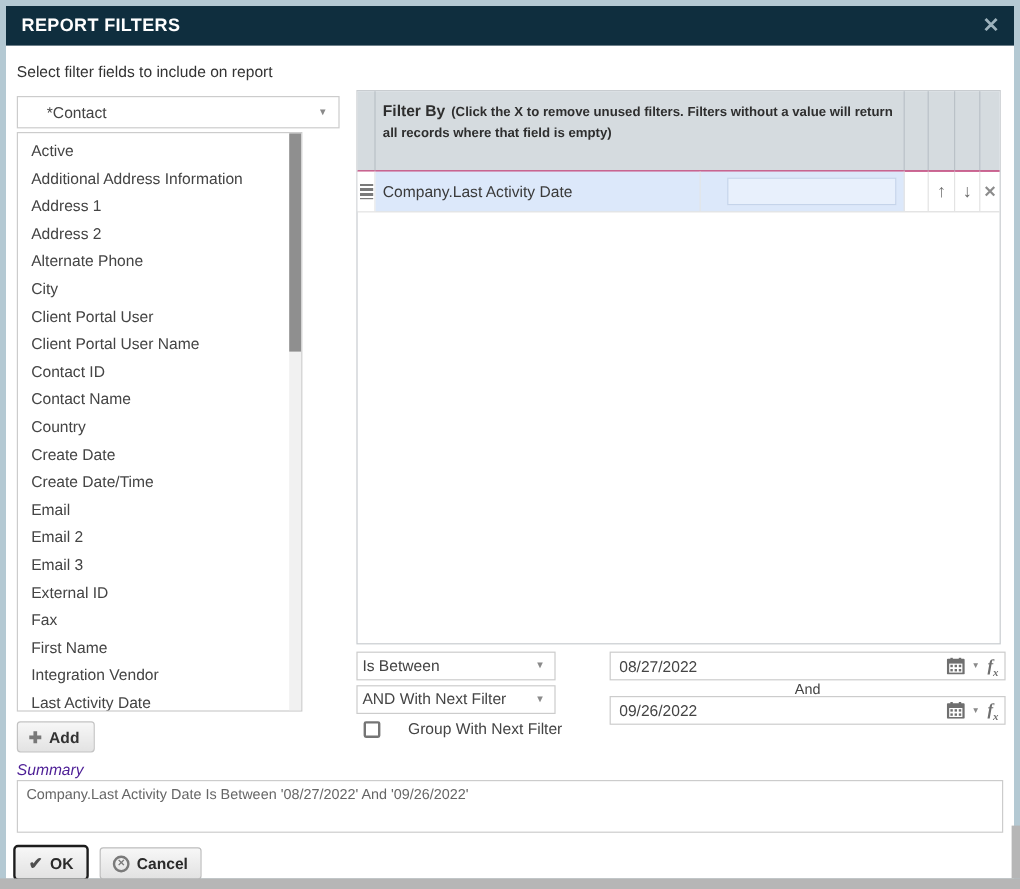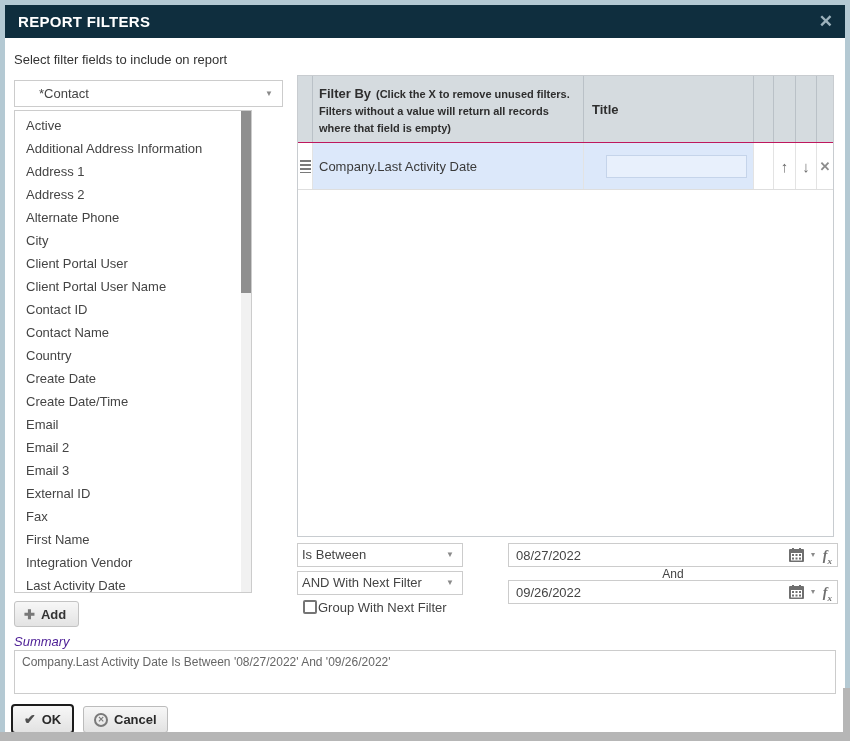--- a/index.html
+++ b/index.html
@@ -36,42 +36,42 @@
   .thead { display: flex; height: 67px; background: #d5dbdf; border-bottom: 1px solid #be185d; }
   .th { border-right: 1px solid #bac1c7; }
   .th:last-child { border-right: none; }
   .th-drag { width: 15px; }
   .th-fb { flex: 1; padding: 9px 8px 0 6px; line-height: 15px; }
   .fb-label { font-size: 13px; font-weight: bold; color: #2e2e2e; margin-right: 5px; }
   .fb-note { font-size: 11px; font-weight: bold; color: #2e2e2e; }
   .th-title { width: 170px; display: flex; align-items: center; padding-left: 8px; font-size: 13px; font-weight: bold; color: #2e2e2e; }
   .th-sp { width: 20px; } .th-up { width: 22px; } .th-down { width: 21px; } .th-x { width: 16px; }
 
-  .trow { display: flex; height: 47px; border-bottom: 1px solid #dedede; justify-content: flex-end; }
+  .trow { display: flex; height: 34px; border-bottom: 1px solid #dedede; justify-content: flex-end; }
   .td { border-right: 1px solid #e3e3e3; display: flex; align-items: center; }
   .td:last-child { border-right: none; }
   .td-drag { width: 15px; justify-content: center; background: #fff; }
   .drag { width: 11px; height: 13px; background: repeating-linear-gradient(#7a7a7a 0 2px, transparent 2px 4px); cursor: grab; }
   .td-fb { flex: 1; background: #dce8fa; padding-left: 6px; font-size: 13px; color: #3a3a3a; cursor: pointer; }
   .td-title { width: 170px; background: #dce8fa; }
   .title-input { margin-left: 22px; width: 141px; height: 23px; border: 1px solid #c5d4ea; background: #e8f0fc; font-size: 12px; color: #444; padding: 0 4px; outline: none; }
   .td-sp { width: 20px; }
   .td-up { width: 22px; justify-content: center; }
   .td-down { width: 21px; justify-content: center; }
   .td-x { width: 16px; justify-content: center; }
   .arr { font-size: 15px; font-weight: bold; color: #6e6e6e; cursor: pointer; }
   .rm { font-size: 13px; font-weight: bold; color: #8c8c8c; cursor: pointer; }
 
   
   .controls { position: absolute; left: 292px; top: 538px; width: 541px; height: 80px; }
   .sel { position: absolute; width: 166px; height: 24px; border: 1px solid #ccc; background: #fff; font-size: 13px; color: #444; line-height: 22px; padding-left: 4px; cursor: pointer; }
   .sel .dd-arrow { position: absolute; right: 8px; top: 0; font-size: 8px; color: #8a8a8a; line-height: 22px; }
   .sel.op { left: 0; top: 0; }
   .sel.conj { left: 0; top: 28px; }
-  .group { position: absolute; left: 6px; top: 57px; display: flex; align-items: flex-start; gap: 1px; font-size: 13px; color: #444; cursor: pointer; }
+  .group { position: absolute; left: 6px; top: 57px; display: flex; align-items: flex-end; gap: 23px; font-size: 13px; color: #444; cursor: pointer; }
   .group input { appearance: none; -webkit-appearance: none; width: 14px; height: 14px; border: 2px solid #757575; border-radius: 2px; background: #fff; cursor: pointer; }
 
   .date { position: absolute; left: 211px; width: 330px; height: 24px; border: 1px solid #ccc; background: #fff; }
   .date.d1 { top: 0; } .date.d2 { top: 37px; }
   .date input { position: absolute; left: 0; top: 0; width: 255px; height: 22px; border: none; outline: none; background: transparent; font-family: "Liberation Sans", sans-serif; font-size: 13px; color: #444; padding-left: 7px; }
   .date .cal { position: absolute; right: 33px; top: 4px; cursor: pointer; }
   .date .tri { position: absolute; right: 22px; top: 0; line-height: 22px; font-size: 8px; color: #8a8a8a; cursor: pointer; }
   .date .fx { position: absolute; right: 5px; top: 0; line-height: 22px; color: #6f6f6f; font-family: "Liberation Serif", serif; cursor: pointer; }
   .date .fx i { font-size: 14px; font-weight: bold; font-style: italic; }
   .date .fx sub { font-size: 9px; font-weight: bold; font-style: italic; }
@@ -139,23 +139,20 @@
       <span class="plus">✚</span>
       <span>Add</span>
     </button>
 
     <div class="filter-table">
       <div class="thead">
         <div class="th th-drag"></div>
         <div class="th th-fb">
           <span class="fb-label">Filter By</span><span class="fb-note">(Click the X to remove unused filters. Filters without a value will return all records where that field is empty)</span>
         </div>
-        <div class="th th-title">
-          <span>Title</span>
-        </div>
         <div class="th th-sp"></div>
         <div class="th th-up"></div>
         <div class="th th-down"></div>
         <div class="th th-x"></div>
       </div>
 
       <div class="trow">
         <div class="td td-drag">
           <span class="drag"></span>
         </div>

